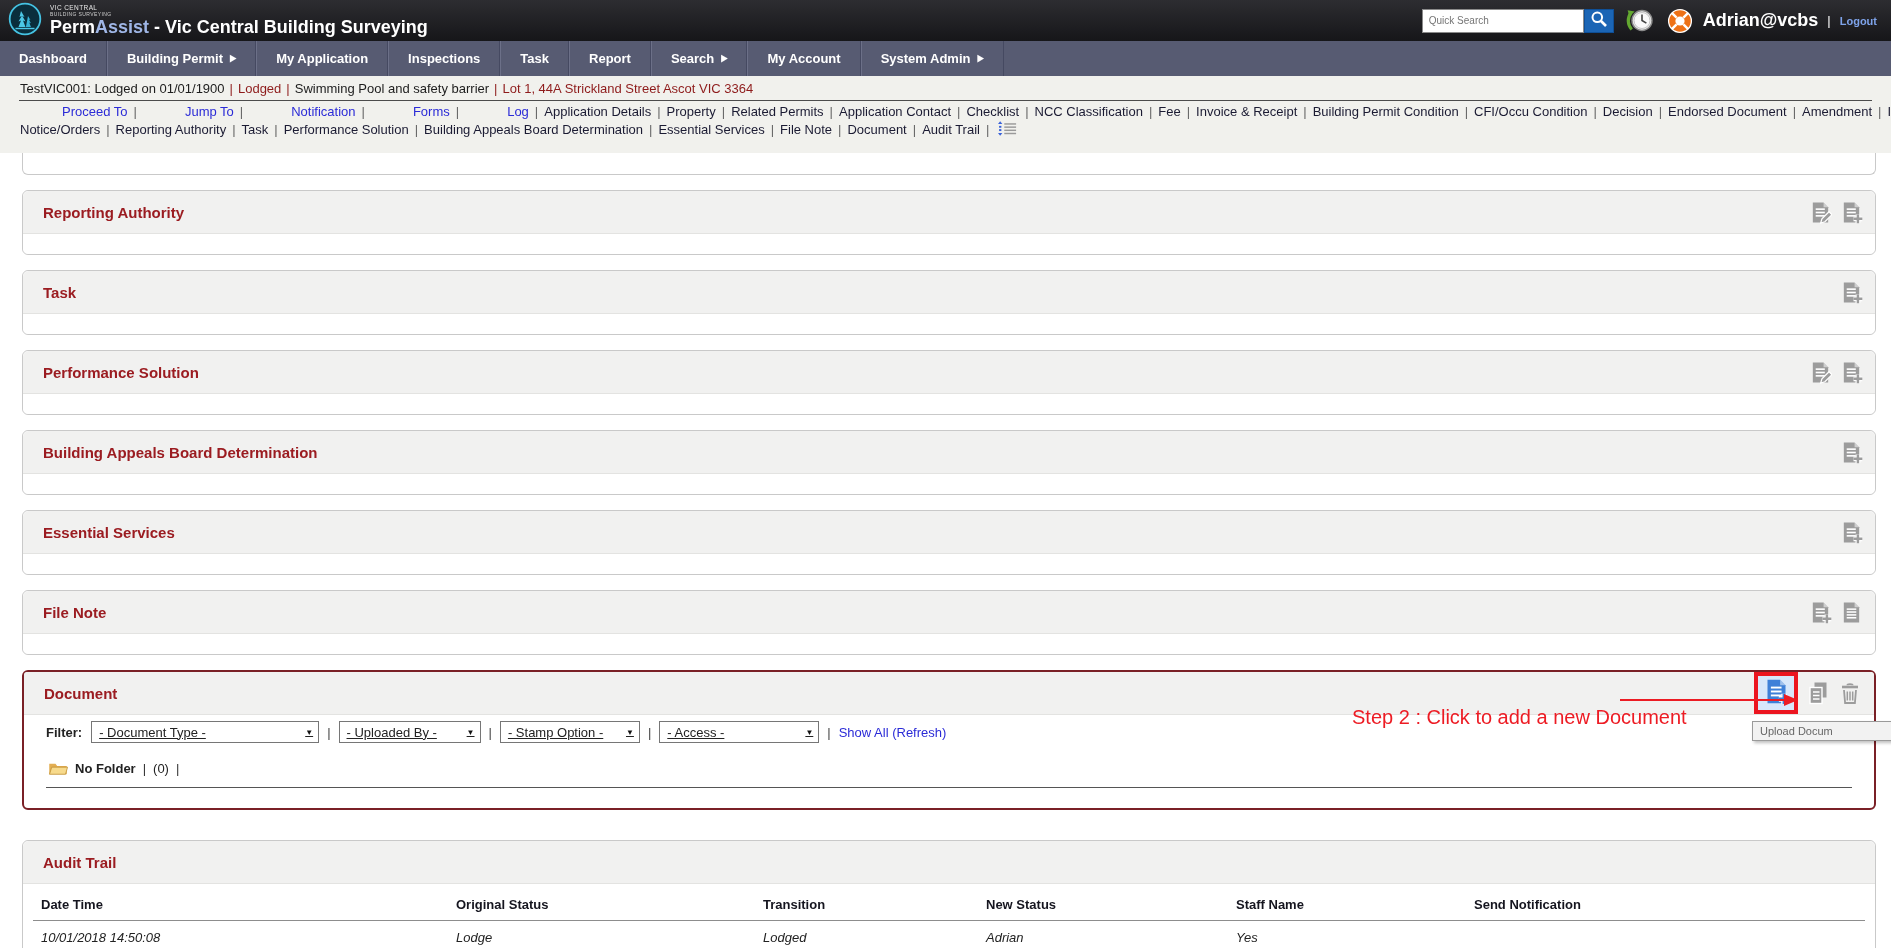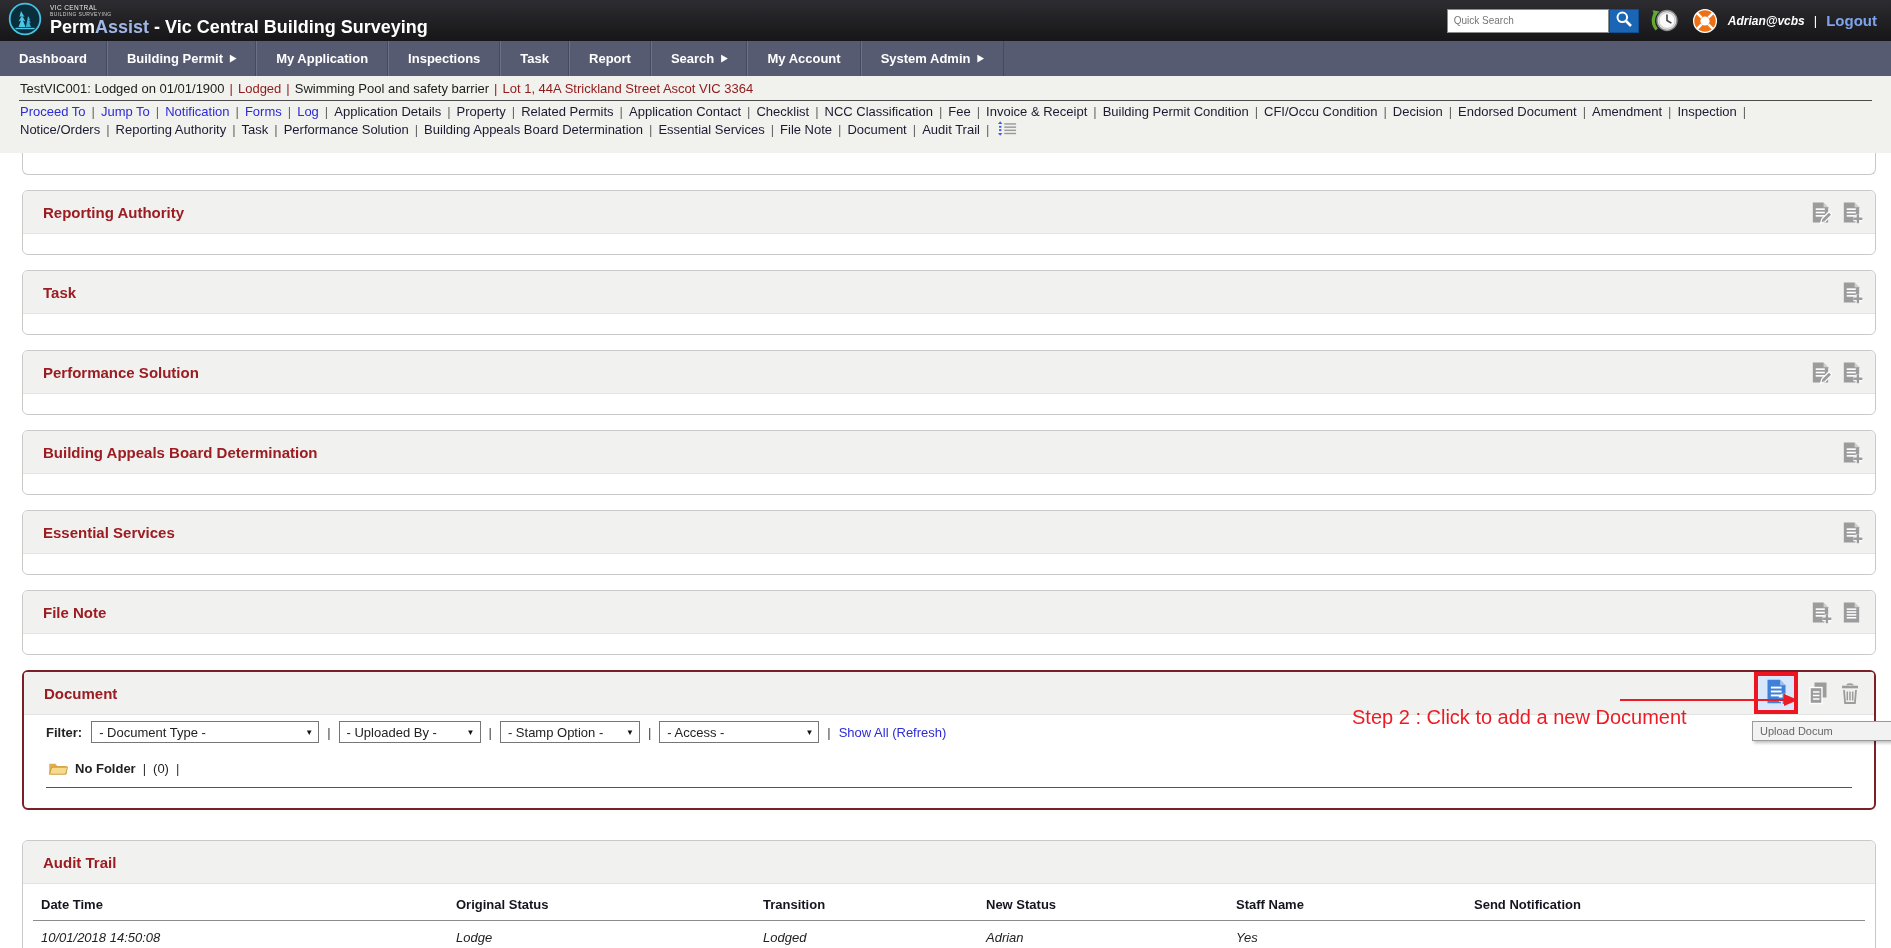--- a/index.html
+++ b/index.html
@@ -9,36 +9,36 @@
   .logo{flex:0 0 auto;}
   .brand{margin-left:8px;display:flex;flex-direction:column;justify-content:center;line-height:1;}
   .logo-mini{font-size:6.5px;color:#e6e6e6;letter-spacing:.4px;margin-bottom:1px;}
   .logo-mini .l2{font-size:5px;color:#cfcfcf;display:block;margin-top:1px;}
   .title{font-size:18px;font-weight:700;color:#fff;white-space:nowrap;}
   .title .assist{color:#9fb6e6;}
   .top-right{margin-left:auto;display:flex;align-items:center;gap:9px;}
   .search-wrap{display:flex;align-items:center;}
   .qsearch{width:148px;height:18px;border:1px solid #8a8a8a;font-size:10px;padding:2px 6px;color:#444;outline:none;font-family:"Liberation Sans",sans-serif;}
   .search-btn{width:30px;height:24px;background:#1b65b5;border:1px solid #0f4f96;display:flex;align-items:center;justify-content:center;cursor:pointer;padding:0;}
-  .user{color:#fff;font-weight:700;font-size:12px;font-style:italic;}
+  .user{color:#fff;font-weight:700;font-size:18px;}
   .usep{color:#fff;font-size:13px;}
-  .logout{color:#7ea3ea;font-weight:700;font-size:15px;cursor:pointer;text-decoration:none;}
+  .logout{color:#7ea3ea;font-weight:700;font-size:11px;cursor:pointer;text-decoration:none;}
   
   .menubar{height:35px;background:#575b72;display:flex;}
   .menu-item{display:flex;align-items:center;padding:0 19px;color:#fff;font-size:13px;font-weight:700;border-right:1px solid #454961;border-left:1px solid #6c7088;cursor:pointer;white-space:nowrap;}
   .menu-item:first-child{border-left:none;}
   .menu-arrow{font-size:8px;margin-left:7px;transform:scaleY(1.15);}
   
   .context{background:#f1f1ed;padding:5px 0 12px;}
   .status-line{padding:0 20px;font-size:13px;line-height:15px;color:#1c1c1c;white-space:nowrap;}
   .maroon{color:#8e1b1b;}
   .ssep{color:#8e1b1b;margin:0 5px;}
   .context-rule{border-top:1px solid #4c4c4c;margin:4px 19px 3px;}
   .links{padding:0 20px;font-size:13px;line-height:16px;white-space:nowrap;}
-  .link-blue{color:#2b2bd7;cursor:pointer;}
+  .link-blue{color:#2b2bd7;cursor:pointer;margin-left:42px;}
   .link-dark{color:#1b1b33;cursor:pointer;}
   .lsep{color:#666;margin:0 6px;}
   .list-ic{display:inline-block;vertical-align:-3px;margin-left:2px;cursor:pointer;}
   
   main{padding:0 15px 0 22px;}
   .card{border:1px solid #c9c9c9;border-radius:6px;background:#fff;margin-bottom:15px;position:relative;}
   .partial{height:21px;border-top:none;border-radius:0 0 6px 6px;}
   .card-head{height:42px;background:#f1f1f0;border-bottom:1px solid #e3e3e1;display:flex;align-items:center;padding:0 12px 0 20px;border-radius:6px 6px 0 0;}
   .card-title{color:#9b1c21;font-weight:700;font-size:15px;}
   .card-body{height:20px;border-radius:0 0 6px 6px;background:#fff;}
@@ -46,21 +46,21 @@
   .hicon{display:flex;cursor:pointer;}
   
   .document-card{border:2px solid #7a2026;padding-bottom:20px;}
   .document-card .card-head{border-radius:3px 3px 0 0;}
   .redbox{border:4px solid #ec1520;background:#d8e7fb;width:36px;height:34px;display:flex;align-items:center;justify-content:center;cursor:pointer;position:relative;z-index:2;}
   .annotation-text{position:absolute;top:34px;left:1328px;color:#ed1c24;font-size:20px;white-space:nowrap;z-index:4;pointer-events:none;}
   .annotation-arrow{position:absolute;top:21px;left:1596px;z-index:4;pointer-events:none;}
   .tooltip{position:absolute;top:49px;left:1728px;width:150px;background:#f2f2f2;border:1px solid #9a9a9a;box-shadow:2px 2px 3px rgba(0,0,0,.25);font-size:11px;color:#666;padding:3px 7px;white-space:nowrap;overflow:hidden;z-index:5;}
   .filter-row{display:flex;align-items:center;padding:6px 0 6px 22px;font-size:13px;color:#222;}
   .filter-label{font-weight:700;margin-right:9px;}
-  .fselect{height:22px;border:1px solid #767676;background:#fff;display:flex;align-items:center;justify-content:space-between;padding:0 5px 0 7px;font-size:13px;color:#222;box-sizing:border-box;cursor:pointer;}
+  .fselect{height:22px;border:1px solid #767676;background:#fff;display:flex;align-items:center;justify-content:space-between;padding:0 5px 0 7px;font-size:13px;color:#222;box-sizing:border-box;cursor:pointer;text-decoration:underline;}
   .caret{font-size:8px;color:#111;margin-left:6px;}
   .fsep{margin:0 8px;color:#444;}
   .show-all{color:#2b2bd7;cursor:pointer;text-decoration:none;}
   .folder-row{display:flex;align-items:center;gap:7px;padding:11px 0 8px 24px;font-size:13px;color:#222;}
   .folder-name{font-weight:700;cursor:pointer;}
   .fpipe{color:#333;}
   .folder-rule{border-top:1px solid #555;margin:3px 22px 0;}
   
   .audit-card{margin-top:30px;padding:0 10px 40px;}
   .audit-card .card-head{margin:0 -10px;padding:0 12px 0 20px;}

